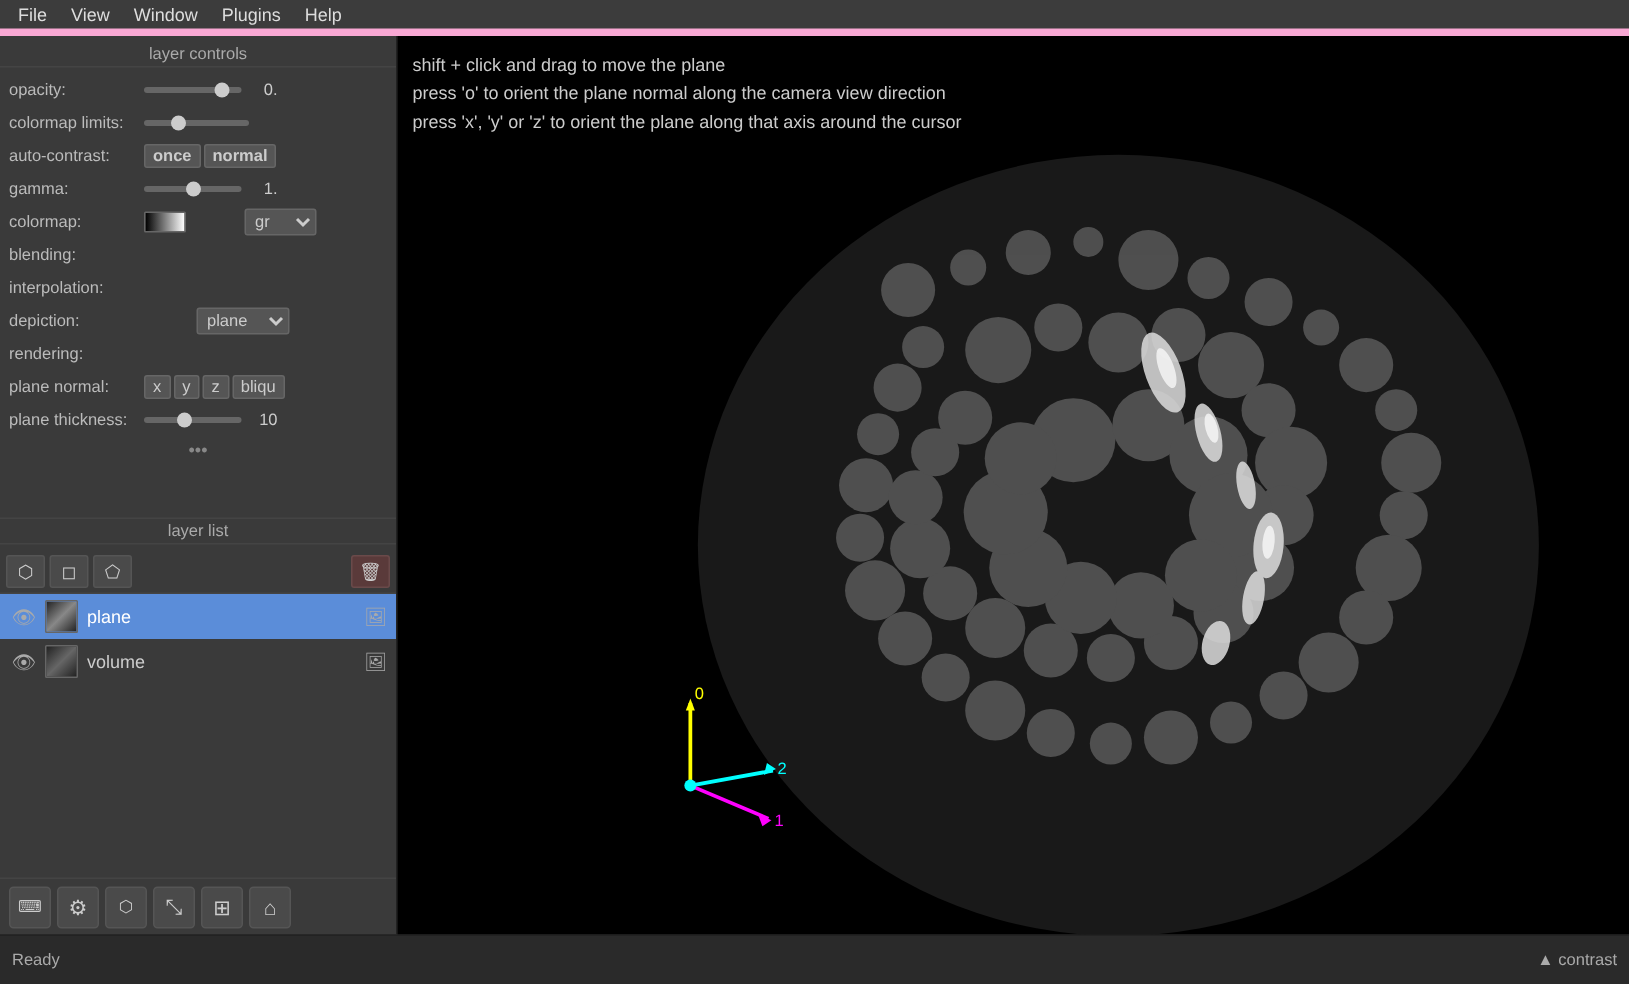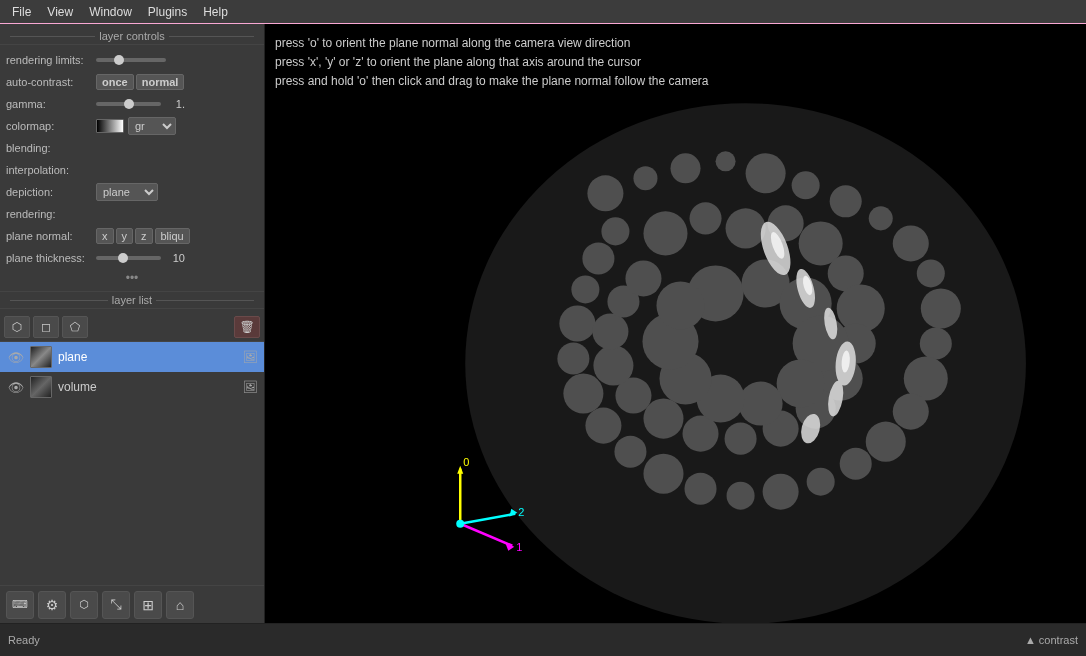--- a/index.html
+++ b/index.html
@@ -15,21 +15,21 @@
       flex-direction: column;
     }
 
     
     #menubar {
       background: #3c3c3c;
       display: flex;
       align-items: center;
       height: 24px;
       padding: 0 4px;
-      border-bottom: 1px solid #f9a8d4;
+      border-bottom: 5px solid #f9a8d4;
       flex-shrink: 0;
     }
     .menu-item {
       padding: 2px 8px;
       cursor: pointer;
       color: #ddd;
       font-size: 12px;
     }
 
     
@@ -54,20 +54,21 @@
       padding: 4px 0;
     }
     .panel-header {
       display: flex;
       align-items: center;
       padding: 2px 6px;
       color: #aaa;
       font-size: 11px;
       border-bottom: 1px solid #444;
       margin-bottom: 4px;
+      flex-direction: column;
     }
     .panel-header-line {
       flex: 1;
       height: 1px;
       background: #555;
       margin: 0 4px;
     }
 
     .control-row {
       display: flex;
@@ -132,20 +133,21 @@
     
     .ctrl-select {
       background: #555;
       border: 1px solid #666;
       color: #ccc;
       font-size: 11px;
       padding: 1px 2px;
       border-radius: 2px;
       cursor: pointer;
       max-width: 80px;
+      margin-left: 35px;
     }
 
     
     .colormap-swatch {
       width: 28px;
       height: 14px;
       background: linear-gradient(to right, #000, #fff);
       border: 1px solid #666;
       border-radius: 1px;
       margin-right: 2px;
@@ -161,20 +163,21 @@
       cursor: pointer;
       border-radius: 2px;
     }
 
     
     #layer-list-section {
       flex: 1;
       display: flex;
       flex-direction: column;
       border-top: 1px solid #444;
+      margin-top: 32px;
     }
     .layer-list-toolbar {
       display: flex;
       align-items: center;
       padding: 3px 4px;
       gap: 3px;
       border-bottom: 1px solid #444;
     }
     .layer-tool-btn {
       background: #4a4a4a;
@@ -327,23 +330,30 @@
 
   <div id="left-panel">
 
     <div id="layer-controls">
       <div class="panel-header">
         <div class="panel-header-line"></div>
         <span>layer controls</span>
         <div class="panel-header-line"></div>
       </div>
 
-
-      <div class="control-row">
-        <span class="control-label">rendering limits:</span>
+      <div class="control-row">
+        <span class="control-label">opacity:</span>
+        <div class="control-value">
+          <input type="range" class="slider-opacity" min="0" max="100" value="85" style="">
+          <span class="value-text">0.</span>
+        </div>
+      </div>
+
+      <div class="control-row">
+        <span class="control-label">colormap limits:</span>
         <div class="control-value">
           <input type="range" class="slider-contrast" min="0" max="100" value="30" style="">
         </div>
       </div>
 
       <div class="control-row">
         <span class="control-label">auto-contrast:</span>
         <div class="control-value">
           <button class="btn-small">once</button>
           <button class="btn-small">normal</button>
@@ -476,23 +486,23 @@
       <div class="bottom-tool-btn">
         <span>⌂</span>
       </div>
     </div>
 
   </div>
 
   <div id="viewport">
 
     <div id="viewport-instructions">
+      <div>shift + click and drag to move the plane</div>
       <div>press 'o' to orient the plane normal along the camera view direction</div>
       <div>press 'x', 'y' or 'z' to orient the plane along that axis around the cursor</div>
-      <div>press and hold 'o' then click and drag to make the plane normal follow the camera</div>
     </div>
 
     <svg id="viz-container" viewBox="0 0 820 580" xmlns="http://www.w3.org/2000/svg">
       <defs>
         <radialGradient id="blobGrad" cx="50%" cy="50%" r="50%">
           <stop offset="0%" stop-color="#888" stop-opacity="0.9"></stop>
           <stop offset="60%" stop-color="#555" stop-opacity="0.8"></stop>
           <stop offset="100%" stop-color="#333" stop-opacity="0.7"></stop>
         </radialGradient>
         <filter id="blur-sm">

